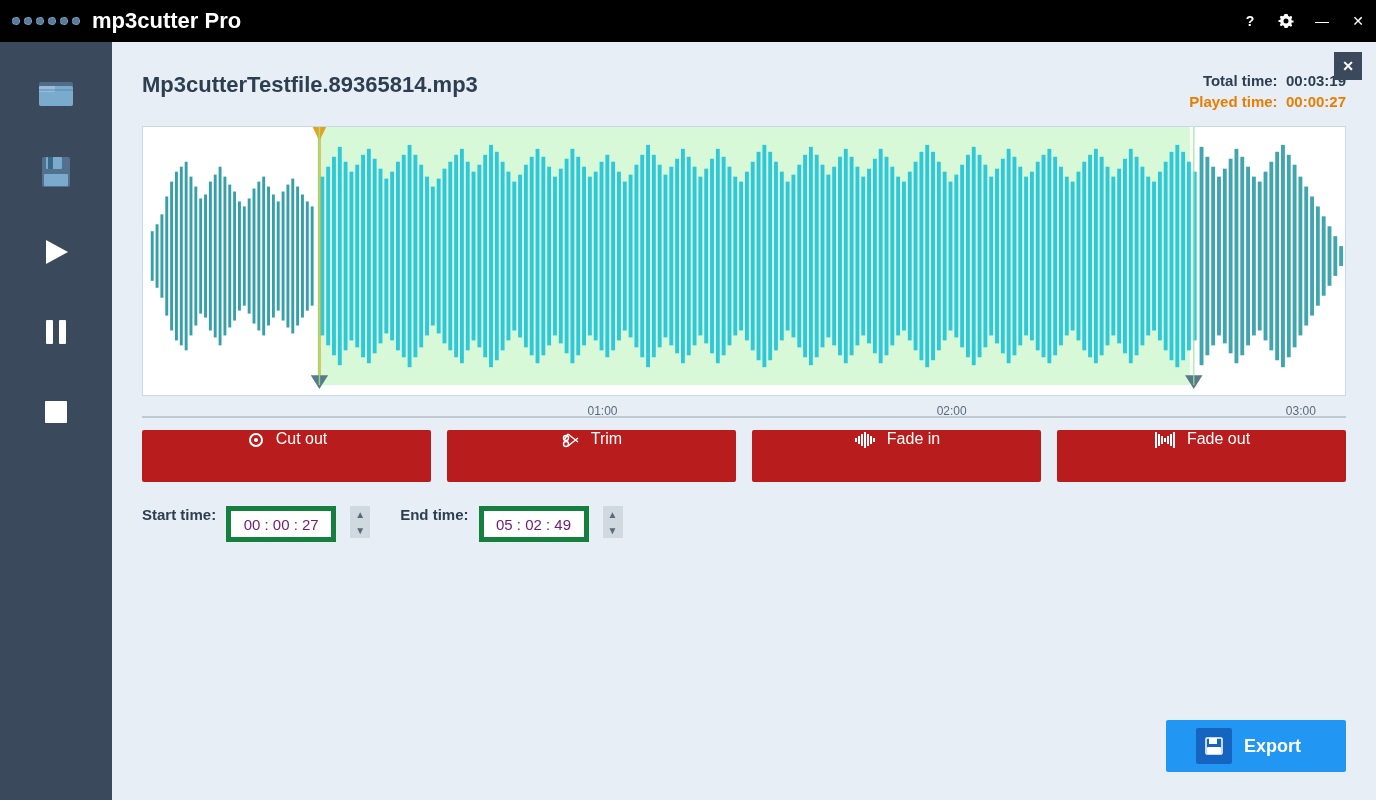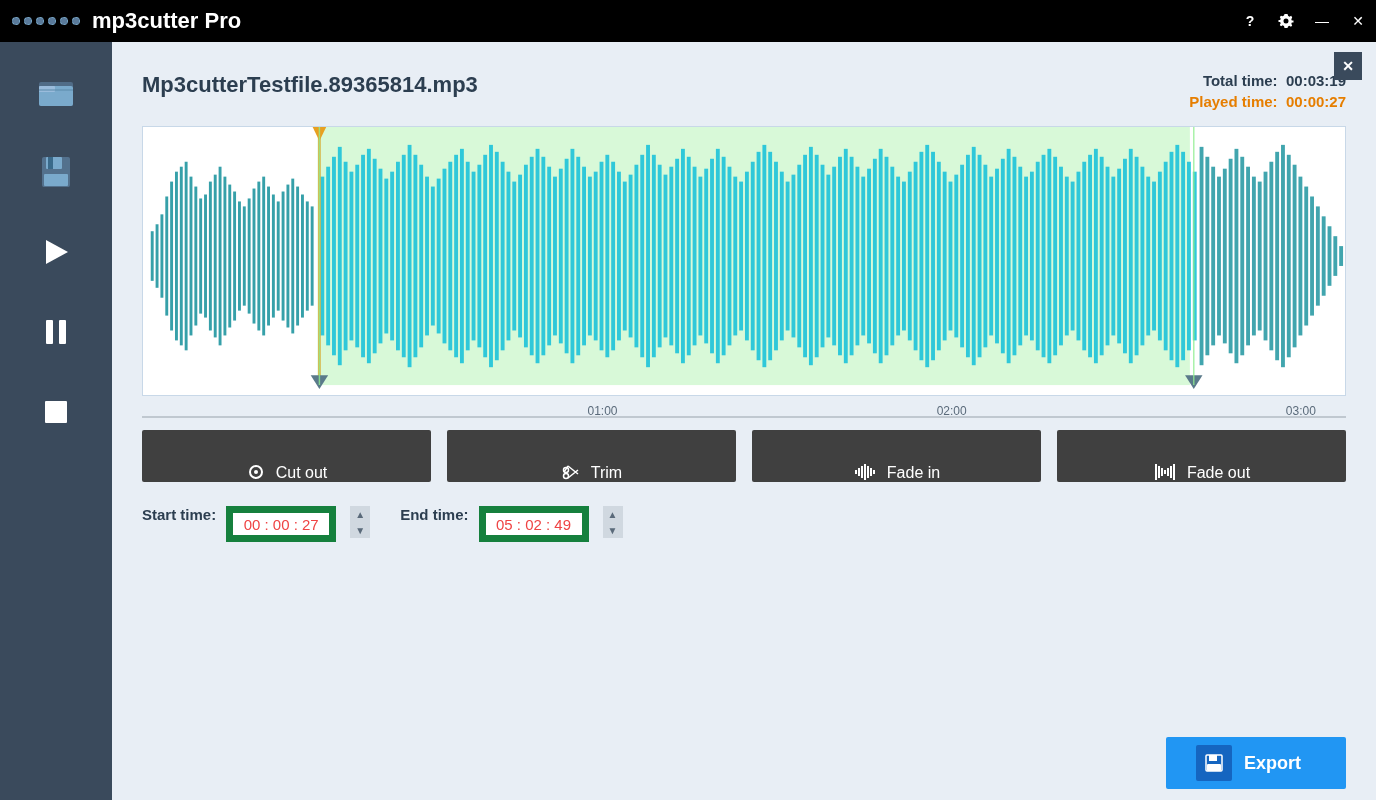--- a/index.html
+++ b/index.html
@@ -169,28 +169,28 @@
 
     
     .action-buttons {
       display: flex;
       gap: 16px;
       margin-bottom: 24px;
     }
     .action-btn {
       flex: 1;
       height: 52px;
-      background: #404040;
+      background: #b91c1c;
       color: white;
       border: none;
       cursor: pointer;
       font-size: 16px;
       font-weight: 500;
       display: flex;
-      align-items: flex-end;
+      align-items: flex-start;
       justify-content: center;
       gap: 10px;
       border-radius: 2px;
     }
 
     
     .time-inputs {
       display: flex;
       align-items: center;
       gap: 30px;
@@ -201,25 +201,25 @@
     }
     .time-input-label {
       font-size: 15px;
       font-weight: 600;
       color: #2c3e50;
     }
     .time-input-field {
       display: flex;
       align-items: center;
       background: white;
-      border: 7px solid #15803d;
+      border: 5px solid #15803d;
       height: 36px;
       padding: 0 10px;
       font-size: 15px;
-      color: #ef4444;
+      color: #701a75;
       min-width: 110px;
       justify-content: center;
       gap: 3px;
     }
     .time-spinners {
       display: flex;
       flex-direction: column;
       margin-left: 4px;
     }
     .spinner-btn {
@@ -231,21 +231,21 @@
       display: flex;
       align-items: center;
       justify-content: center;
       font-size: 10px;
       color: #5a6a7a;
     }
 
     
     .export-area {
       position: absolute;
-      bottom: 11px;
+      bottom: 28px;
       right: 30px;
     }
     .export-btn {
       height: 52px;
       background: #2196f3;
       color: white;
       border: none;
       cursor: pointer;
       font-size: 18px;
       font-weight: 600;

